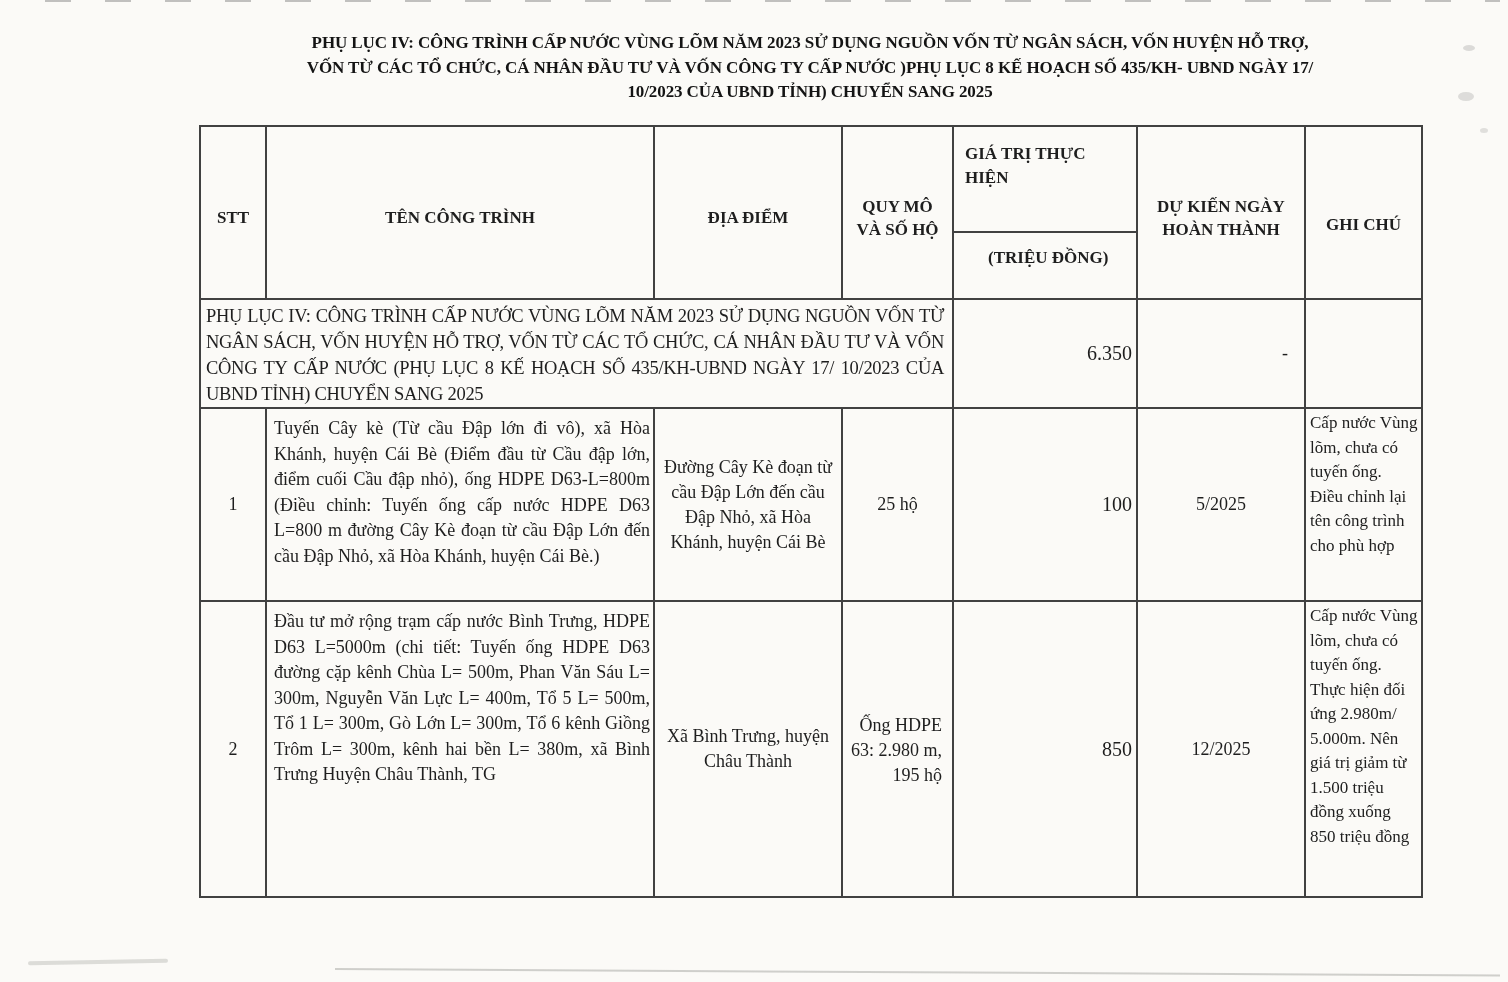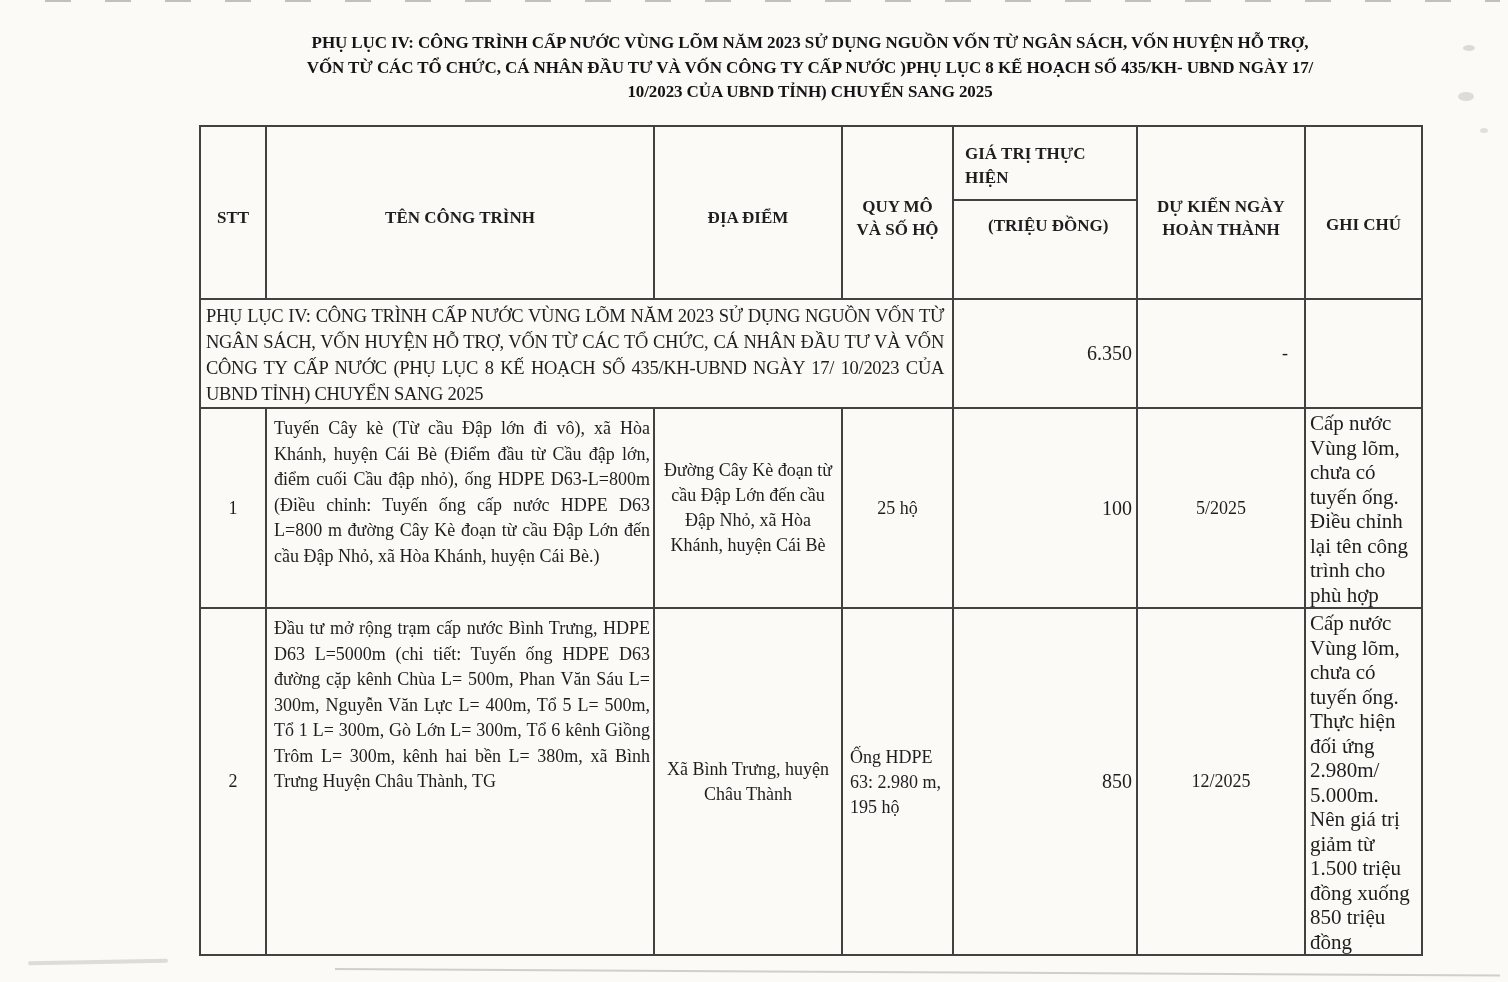--- a/index.html
+++ b/index.html
@@ -30,21 +30,21 @@
     overflow:hidden;
   }
   th{font-weight:bold;font-size:17px;line-height:23px;vertical-align:middle;padding-top:12px;}
   .tr-header{height:173px;}
   .tr-section{height:105px;}
   .tr-row1{height:193px;}
   .tr-row2{height:296px;}
   .th-quymo .inner{max-width:88px;margin:0 auto;}
   .th-giatri{padding:0;vertical-align:top;text-align:left;}
   .giatri-top{
-    height:74px;border-bottom:2px solid #414141;
+    height:106px;border-bottom:2px solid #414141;
     padding:15px 30px 0 11px;box-sizing:border-box;line-height:24px;
   }
   .giatri-bottom{padding:13px 4px 0 3px;line-height:23px;margin-left:31px;}
   .th-ghichu{padding-top:26px;}
   
   .section-cell{
     font-size:18.5px;line-height:26px;letter-spacing:-0.3px;
     text-align:justify;vertical-align:top;padding:3px 8px 0 5px;
   }
   
@@ -52,27 +52,27 @@
   .name-cell{
     text-align:justify;vertical-align:top;
     font-size:18px;line-height:25.5px;padding:7px 3px 16px 7px;
   }
   .place-cell{
     text-align:center;vertical-align:middle;
     font-size:18px;line-height:25px;padding:2px 4px;
   }
   .scale-cell{font-size:18px;line-height:25px;vertical-align:middle;margin-left:47px;}
   .scale-center{text-align:center;}
-  .scale-left{text-align:left;padding:2px 10px 0 7px;}
+  .scale-left{text-align:right;padding:2px 10px 0 7px;}
   .value-cell{text-align:right;vertical-align:middle;font-size:20px;padding-right:4px;}
   .date-cell{text-align:center;vertical-align:middle;font-size:18px;}
   .dash-cell{text-align:right;vertical-align:middle;font-size:18px;padding-right:16px;}
   .note-cell{
     text-align:left;vertical-align:top;
-    font-size:21px;line-height:24.5px;padding:2px 3px 0 4px;
+    font-size:17px;line-height:24.5px;padding:2px 3px 0 4px;
   }
   
   .artifact-top{
     position:absolute;left:45px;top:0;width:1455px;height:2px;
     background:repeating-linear-gradient(90deg,
       rgba(105,105,105,0.40) 0 26px, rgba(105,105,105,0) 26px 60px);
   }
   .speck{position:absolute;background:rgba(120,120,120,0.45);border-radius:50%;}
   .sp1{left:1463px;top:45px;width:12px;height:6px;opacity:.55;}
   .sp2{left:1458px;top:92px;width:16px;height:9px;opacity:.5;}

